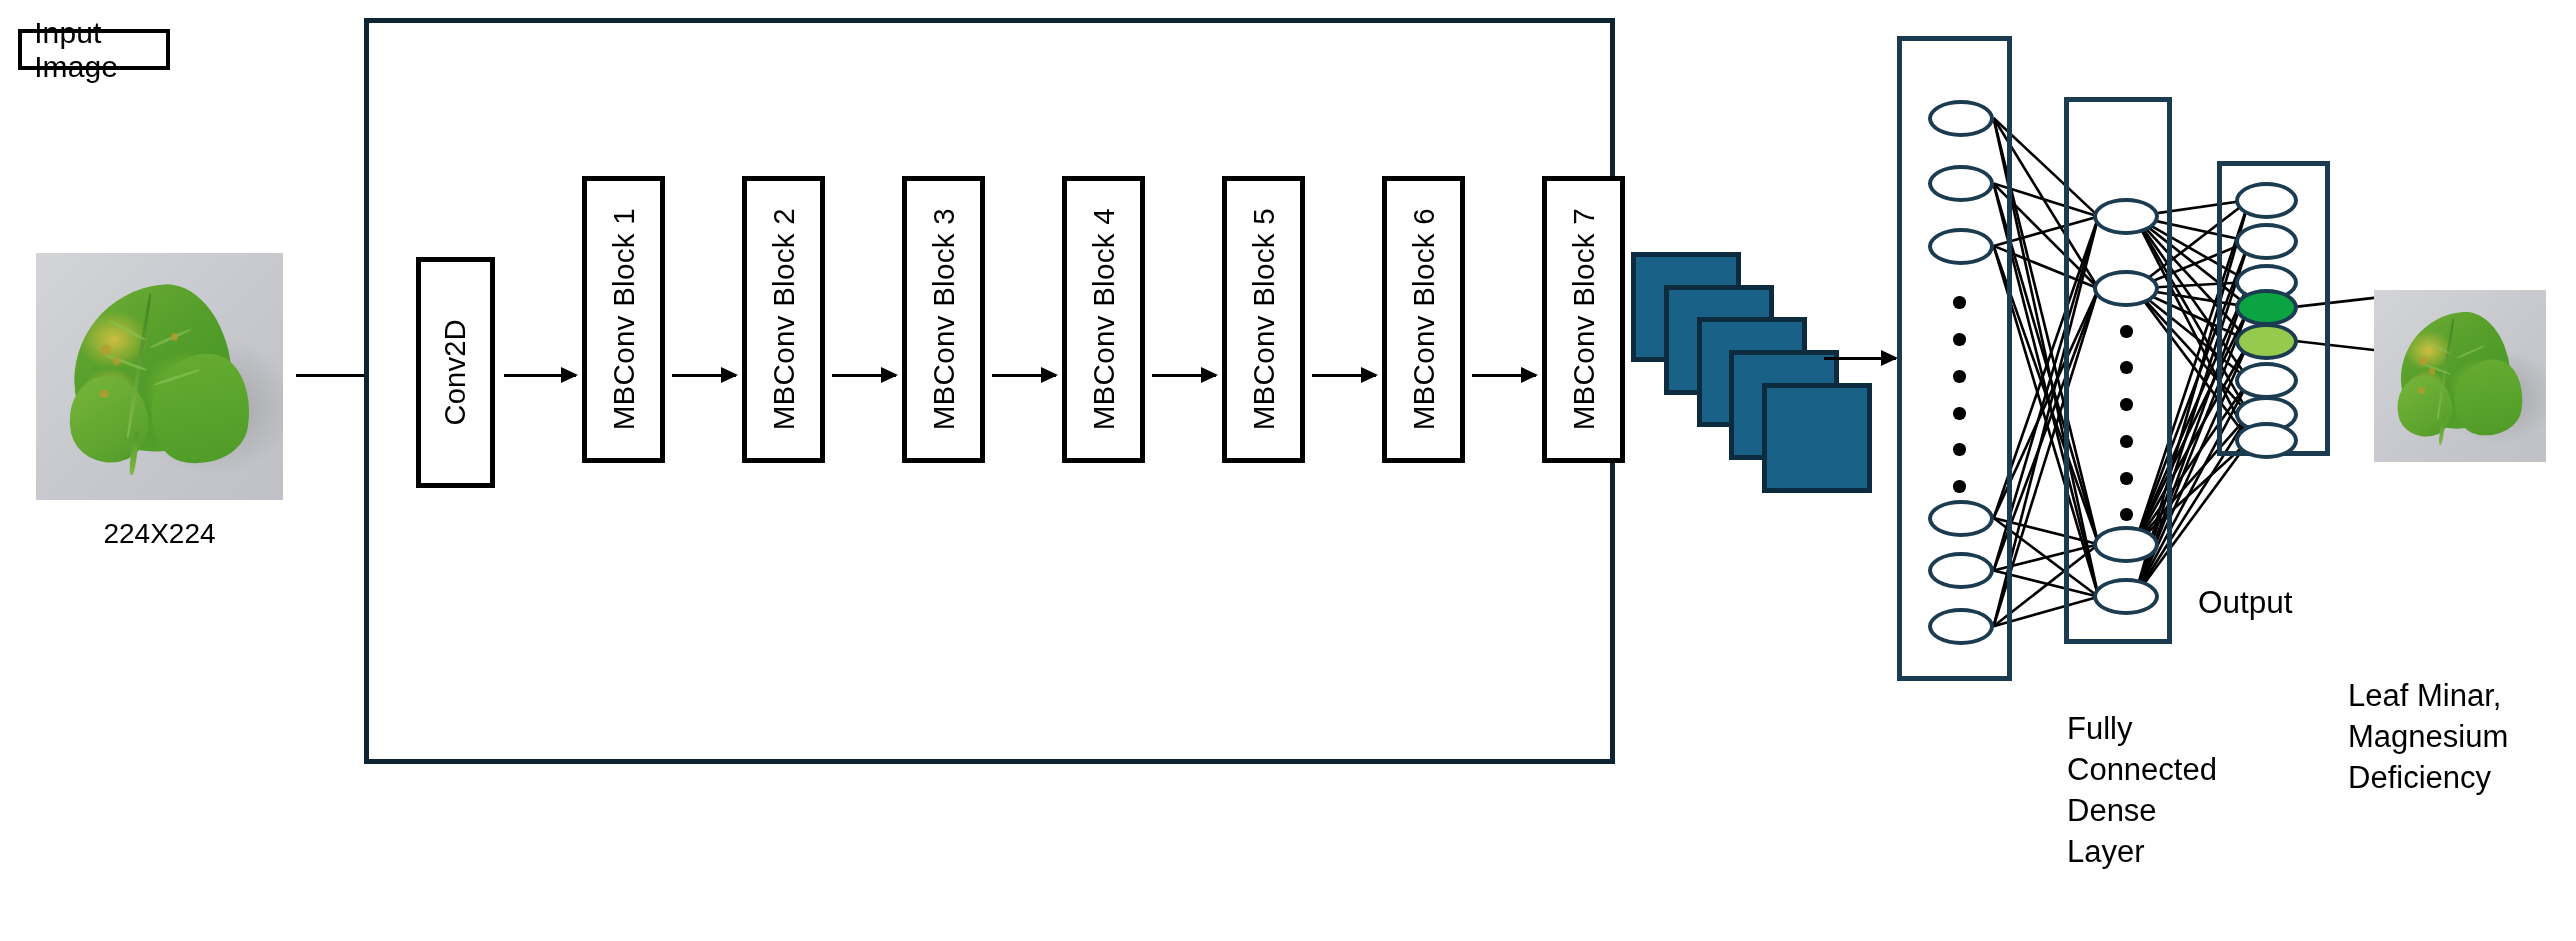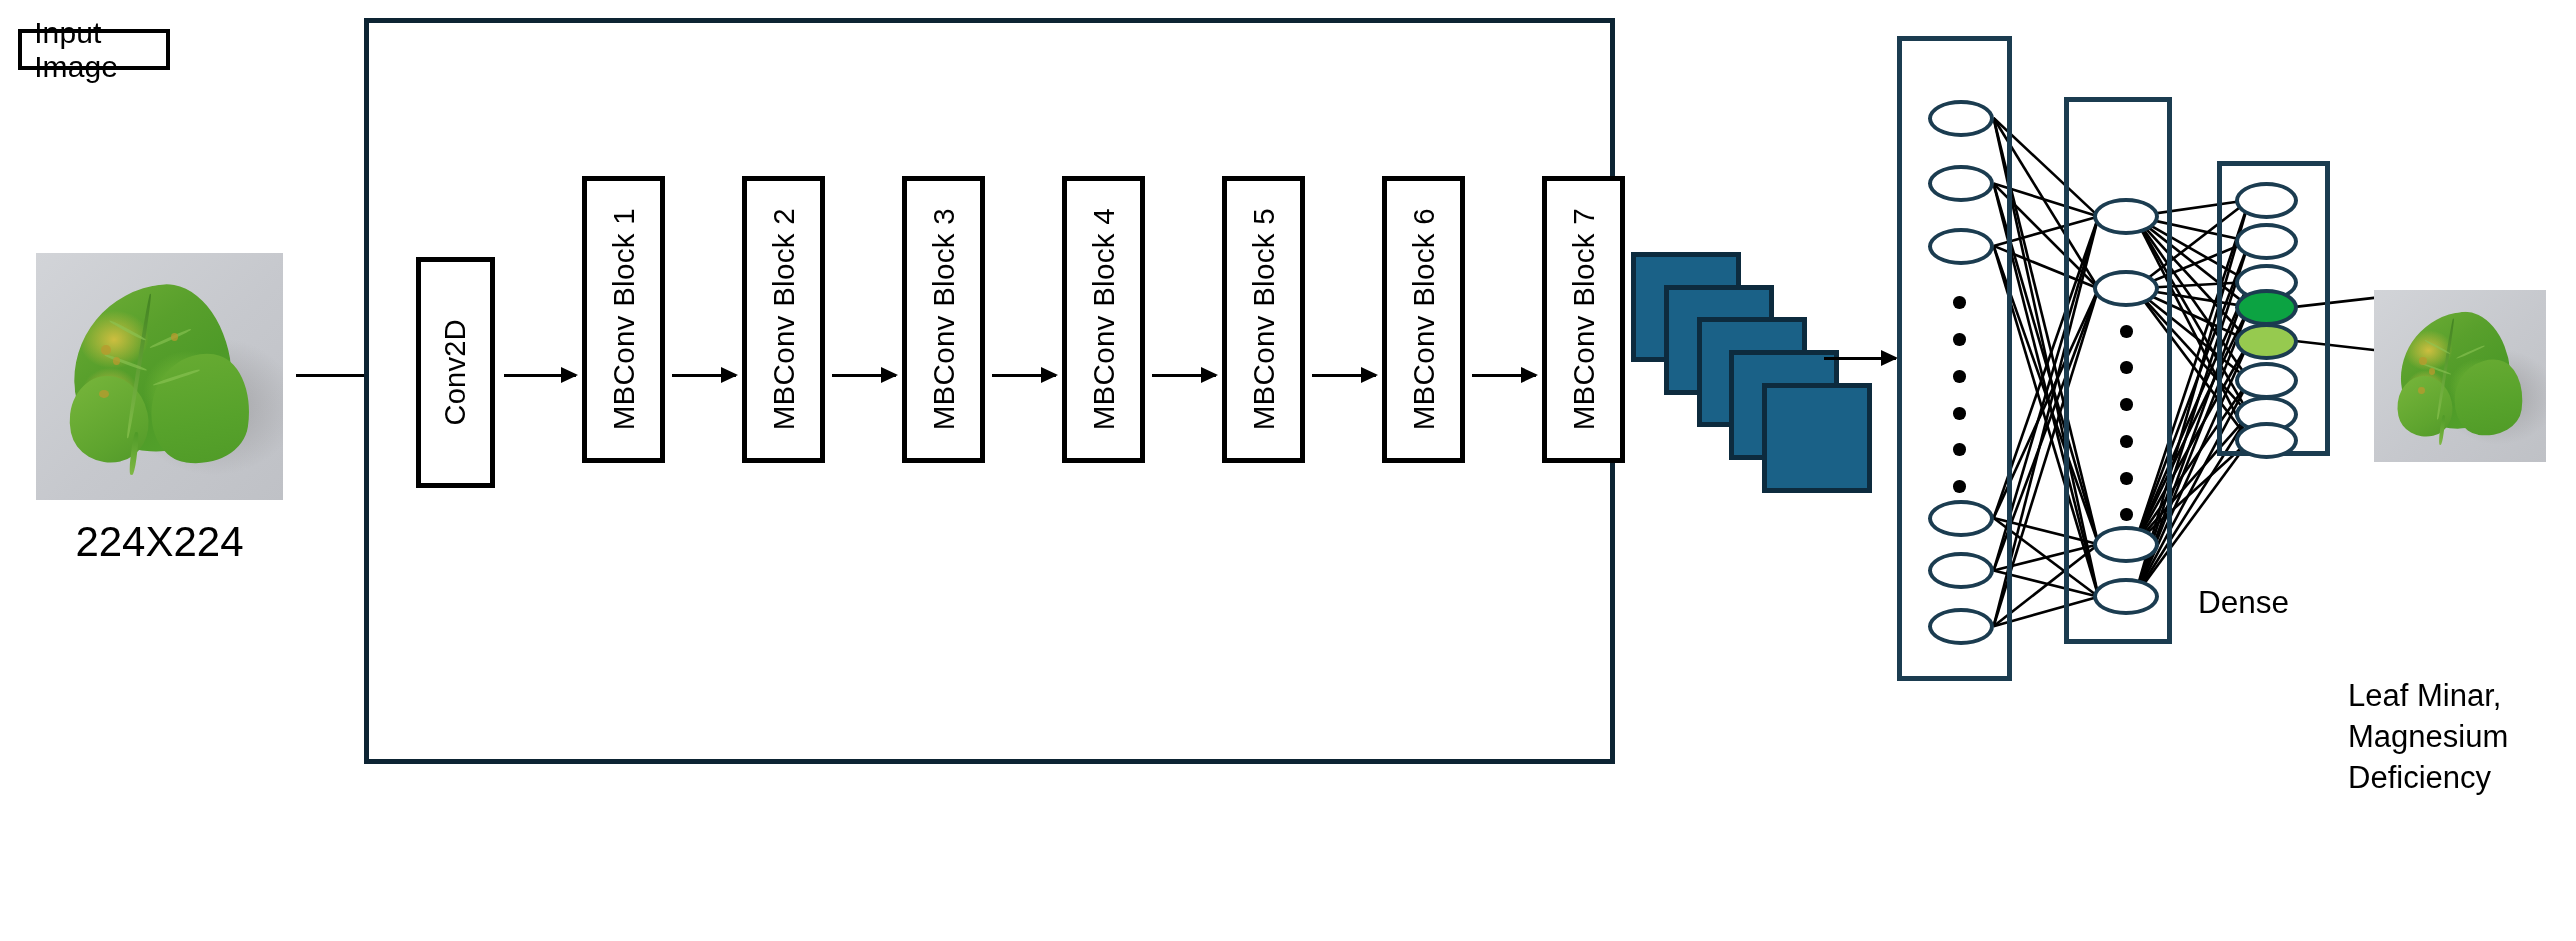--- a/index.html
+++ b/index.html
@@ -97,21 +97,21 @@
       <div class="vein" style="left:44%;top:30%;width:24%;transform:rotate(-24deg);"></div>
       <div class="vein" style="left:46%;top:50%;width:26%;transform:rotate(-18deg);"></div>
       <div class="spot" style="left:19%;top:34%;width:5%;height:5%;"></div>
       <div class="spot" style="left:25%;top:40%;width:4%;height:4%;"></div>
       <div class="spot" style="left:18%;top:57%;width:5%;height:4%;"></div>
       <div class="spot" style="left:56%;top:28%;width:4%;height:4%;"></div>
       <div class="stem"></div>
     </div>
   </div>
 
-  <div style="position:absolute;left:36px;top:518px;width:247px;text-align:center;font-size:42px;">224X224</div>
+  <div style="position:absolute;left:36px;top:518px;width:247px;text-align:center;font-size:28px;">224X224</div>
 
   <div class="arrow" style="left:296px;top:374px;width:105px;"></div>
 
   <div class="enet-box"></div>
 
   <div class="vblock conv2d" style="left:416px;top:257px;width:79px;height:231px;">
     <span>Conv2D</span>
   </div>
 
   <div class="arrow" style="left:504px;top:374px;width:72px;"></div>
@@ -257,23 +257,29 @@
   <div class="nn-box" style="left:2217px;top:161px;width:113px;height:295px;"></div>
   <div class="node" style="left:2235px;top:182px;width:63px;height:37px;"></div>
   <div class="node" style="left:2235px;top:223px;width:63px;height:37px;"></div>
   <div class="node" style="left:2235px;top:264px;width:63px;height:37px;"></div>
   <div class="node" style="left:2235px;top:289px;width:63px;height:37px;background:#0ca342;"></div>
   <div class="node" style="left:2235px;top:323px;width:63px;height:37px;background:#96ca4f;"></div>
   <div class="node" style="left:2235px;top:362px;width:63px;height:37px;"></div>
   <div class="node" style="left:2235px;top:396px;width:63px;height:37px;"></div>
   <div class="node" style="left:2235px;top:422px;width:63px;height:37px;"></div>
 
-  <div class="out-word" style="left:2198px;top:584px;">Dense</div>
-
-
+  <div class="out-word" style="left:2198px;top:584px;">Output</div>
+
+
+  <div class="nn-caption" style="left:2067px;top:708px;width:184px;">
+    <div>Fully</div>
+    <div>Connected</div>
+    <div>Dense</div>
+    <div>Layer</div>
+  </div>
 
   <div class="photo" style="left:2374px;top:290px;width:172px;height:172px;">
     <div class="bg"></div>
     <div class="leafwrap">
       <div class="leaf-lobe leaf-main"></div>
       <div class="leaf-lobe leaf-side"></div>
       <div class="leaf-lobe leaf-side2"></div>
       <div class="midrib"></div>
       <div class="vein" style="left:22%;top:28%;width:22%;transform:rotate(28deg);"></div>
       <div class="vein" style="left:20%;top:44%;width:24%;transform:rotate(20deg);"></div>

